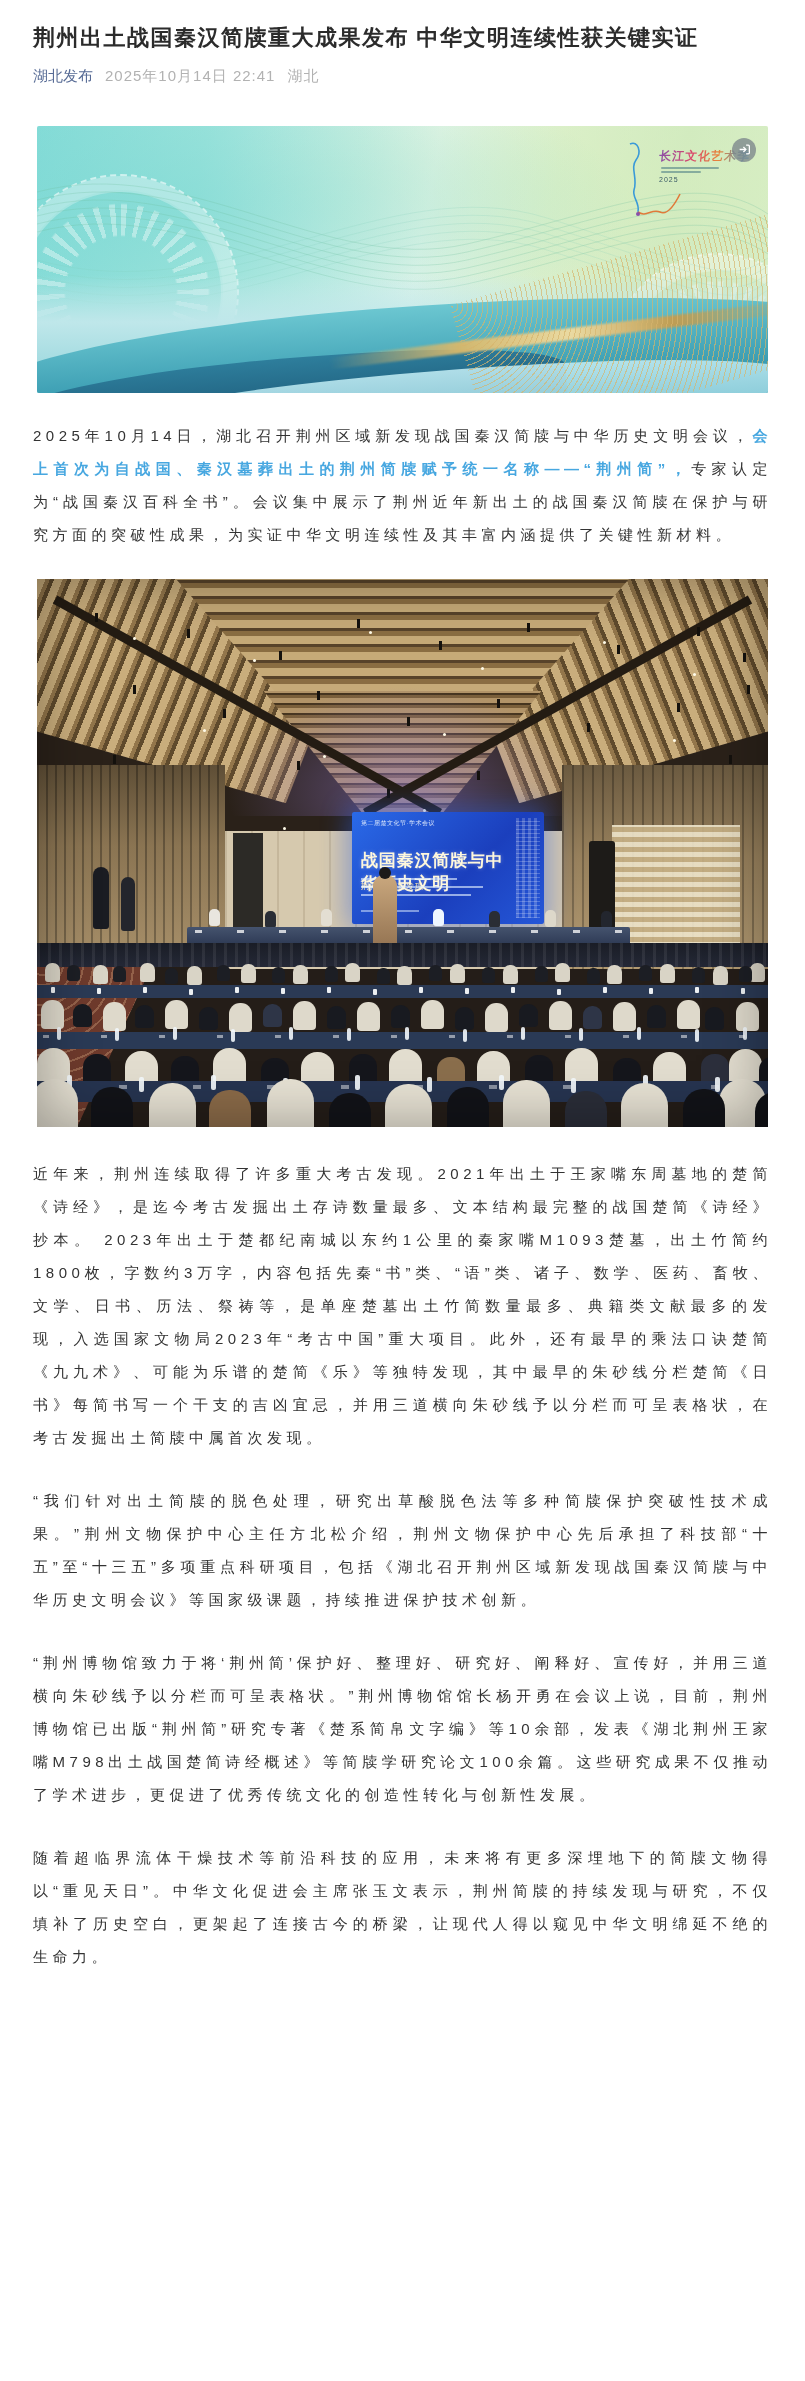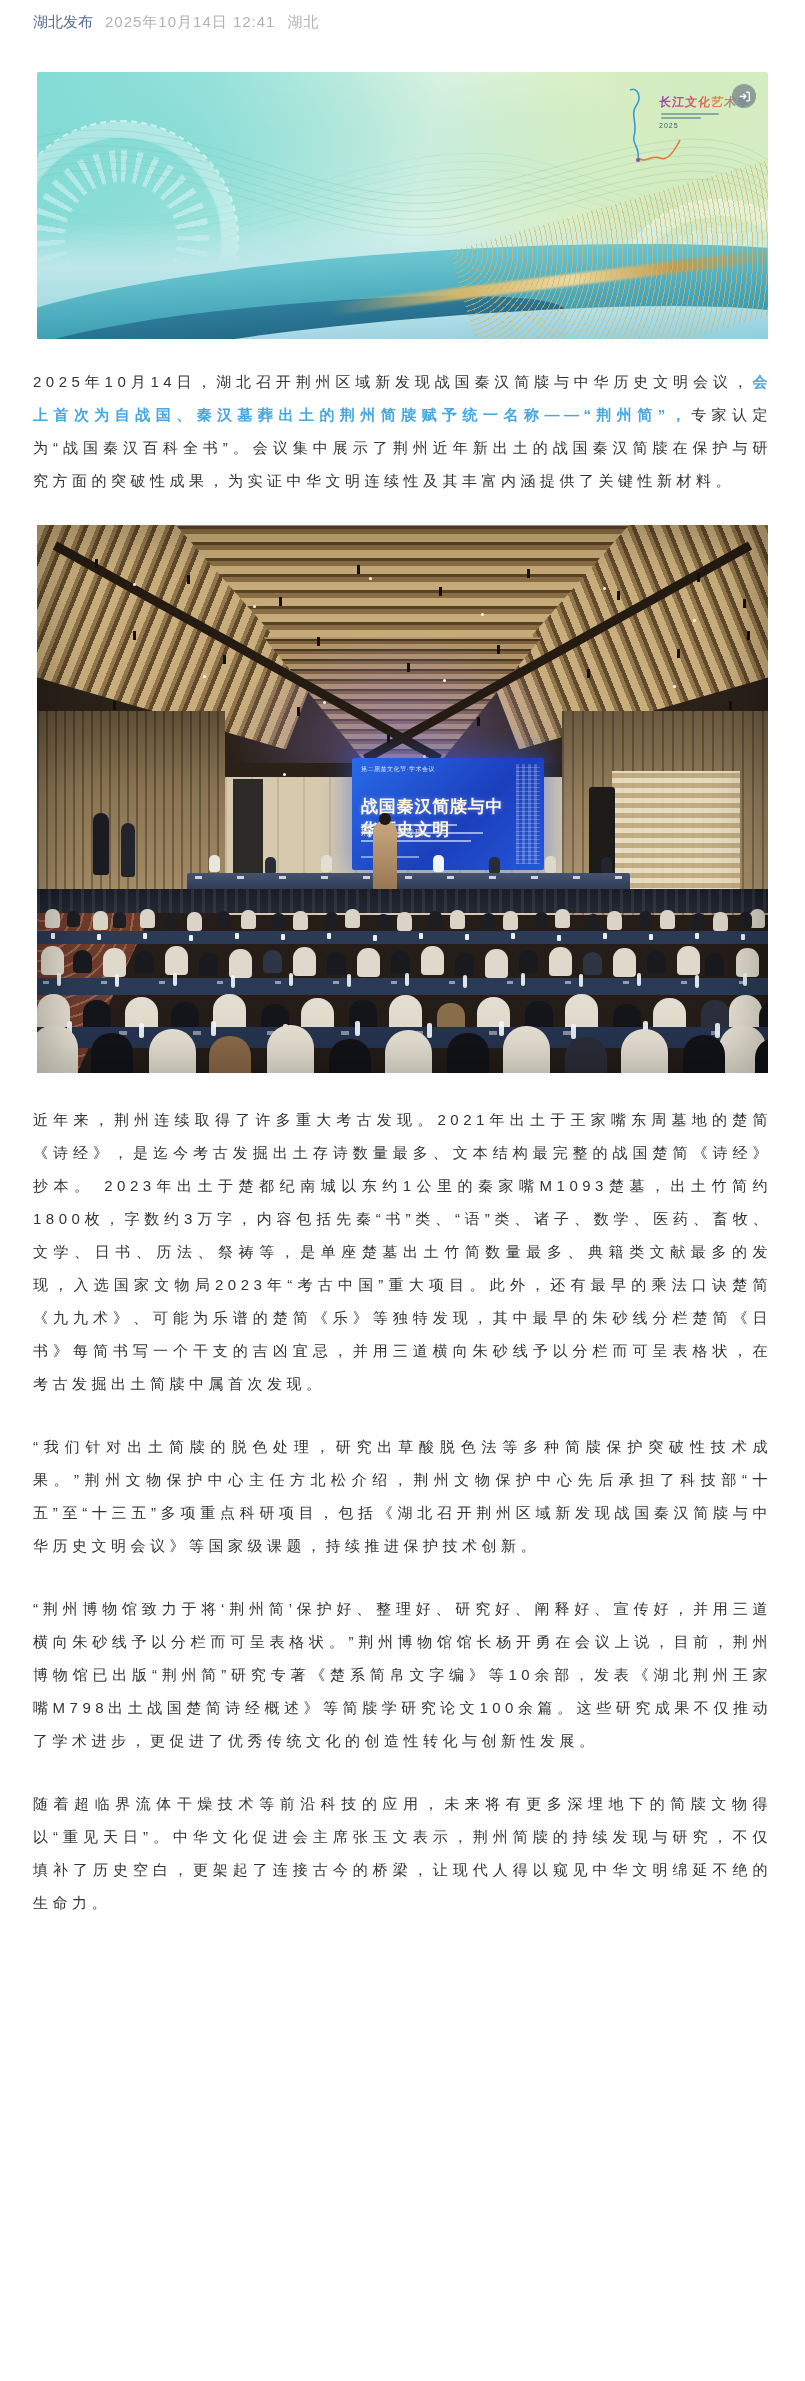--- a/index.html
+++ b/index.html
@@ -151,24 +151,25 @@
 
   .vignette{position:absolute;inset:0;box-shadow:inset 0 0 60px rgba(0,0,0,.35);pointer-events:none;}
 
   .caption{margin:14px 0 0;font-size:15px;color:#999;letter-spacing:2px;}
 </style>
 </head>
 <body>
 
 <div class="page">
 
+  <h1 class="title">荆州出土战国秦汉简牍重大成果发布 中华文明连续性获关键实证</h1>
 
   <div class="byline">
     <span class="src">湖北发布</span>
-    <span class="meta">2025年10月14日 12:41</span>
+    <span class="meta">2025年10月14日 22:41</span>
     <span class="meta">湖北</span>
   </div>
 
   <div class="banner">
     <div class="sky"></div>
     <div class="disc disc-left">
         <div class="lace"></div>
       </div>
     <div class="disc disc-br">
         <div class="lace"></div>

